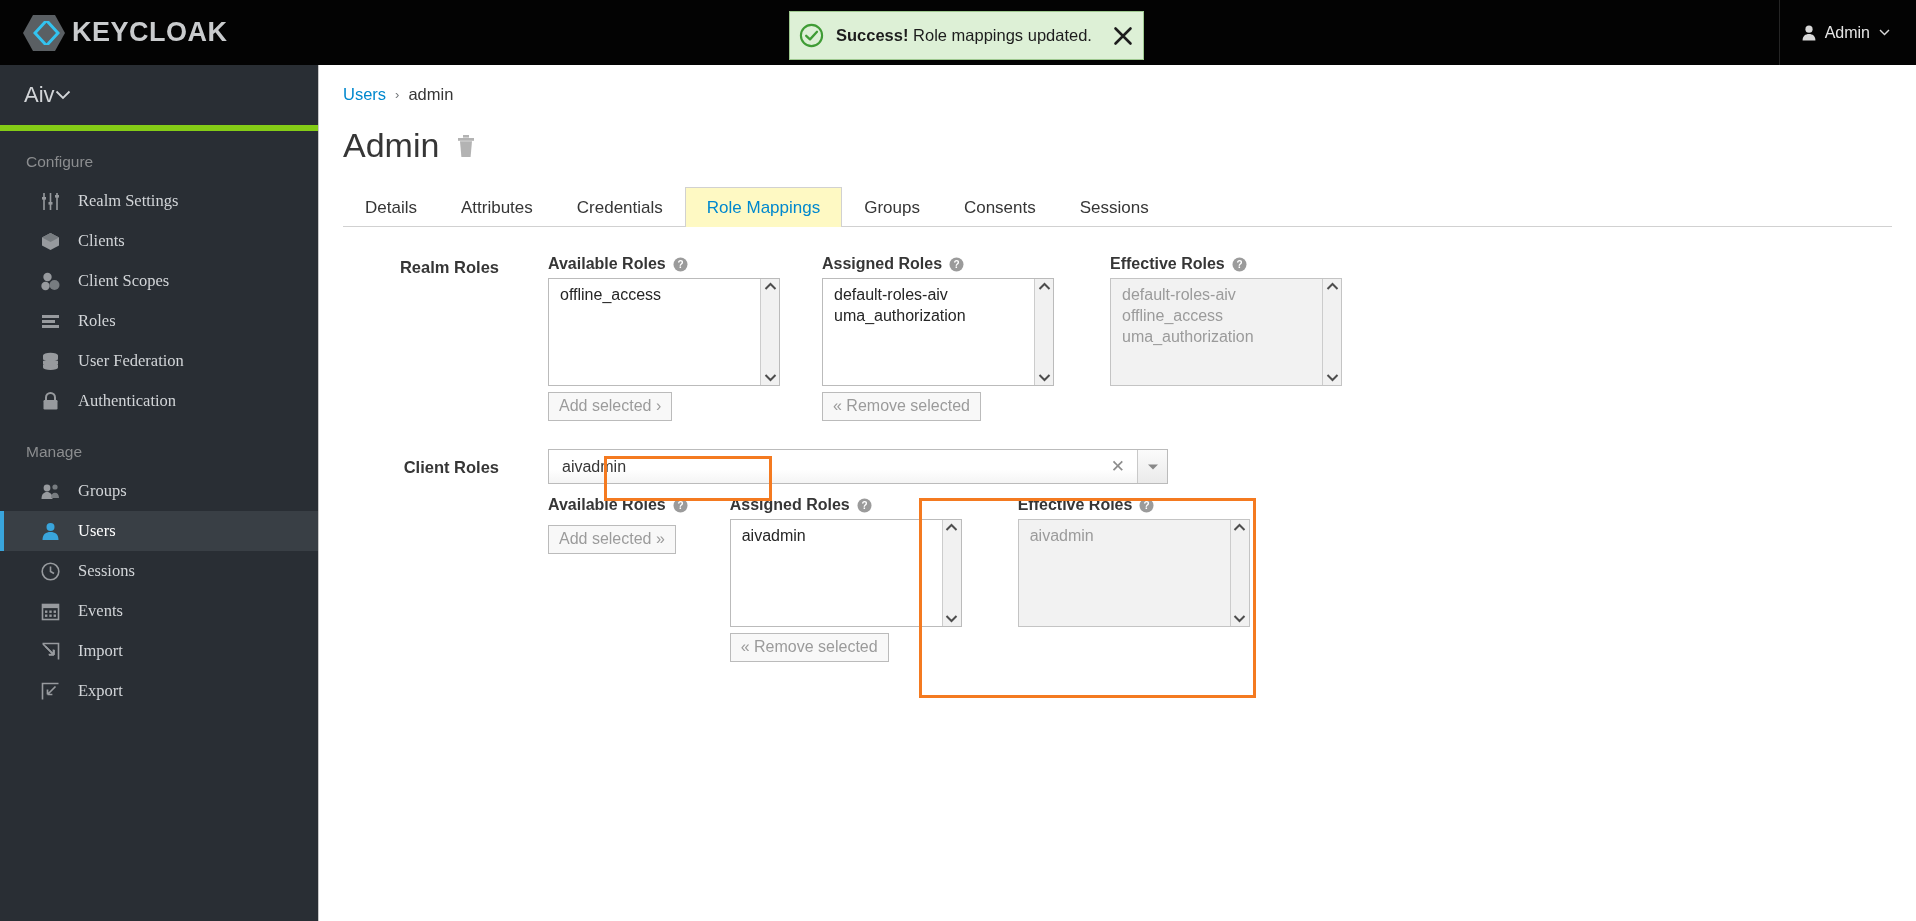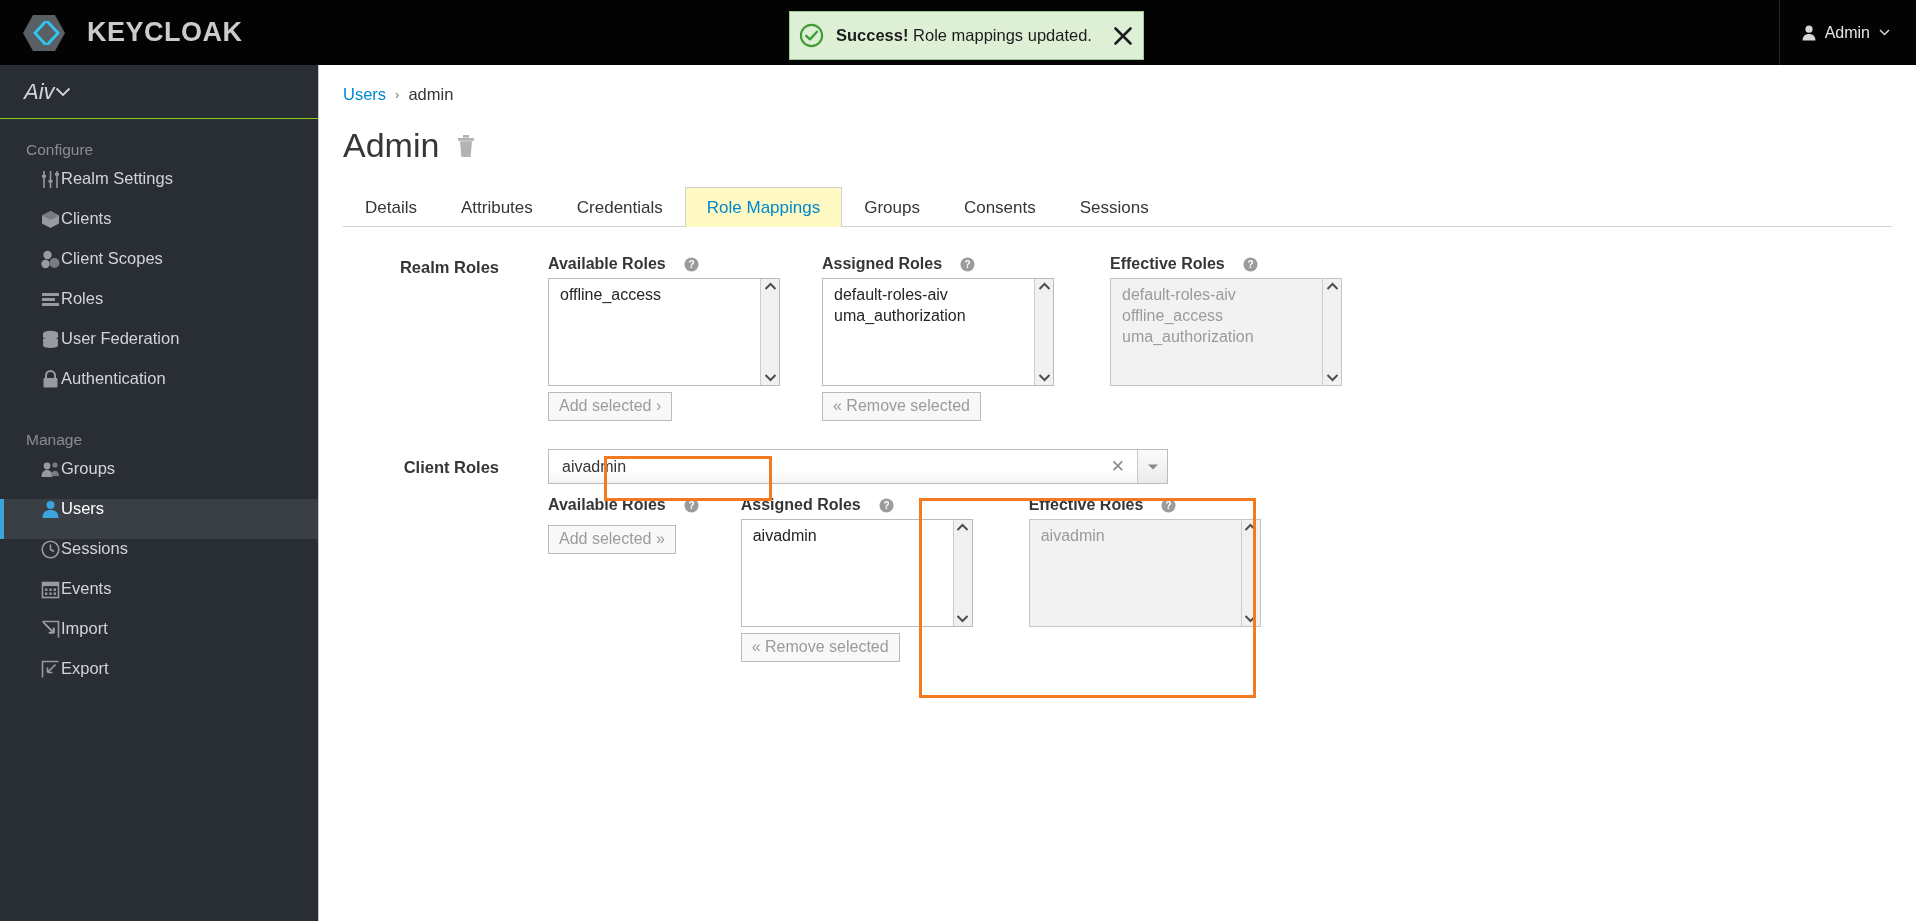--- a/index.html
+++ b/index.html
@@ -19,21 +19,21 @@
     background: #030303;
     display: flex; align-items: center;
   }
   .brand {
     display: flex; align-items: center;
     padding-left: 22px; gap: 6px;
   }
   .brand-mark { width: 44px; height: 40px; display: block; }
   .brand-text {
     font-size: 27px; font-weight: bold; letter-spacing: 0.5px;
-    color: #c9cbcd; font-family: "Liberation Sans", sans-serif; margin-left: 15px;
+    color: #c9cbcd; font-family: "Liberation Sans", sans-serif;
   }
   .masthead-right {
     margin-left: auto; display: flex; align-items: center;
     height: 65px; padding-right: 26px;
     border-left: 1px solid #252525; padding-left: 22px;
   }
   .user-chunk { display: flex; align-items: center; gap: 9px; cursor: pointer; }
   .user-icon { width: 14px; height: 16px; display: block; }
   .user-name { color: #e6e6e6; font-size: 16px; }
   .caret-down { width: 11px; height: 7px; display: block; }
@@ -60,38 +60,37 @@
   }
 
   
   .sidebar {
     position: absolute; top: 65px; left: 0;
     width: 319px; height: 856px;
     background: #292e34;
     border-right: 1px solid #c7c7c7;
   }
   .realm-selector {
-    height: 54px; display: flex; align-items: center;
+    height: 66px; display: flex; align-items: center;
     padding: 0 28px 0 24px;
-    border-bottom: 1px solid #84cc16;
+    border-bottom: 6px solid #84cc16;
     cursor: pointer;
-    font-style: italic;
   }
   .realm-name { color: #d2d5d8; font-size: 22px; }
   .realm-caret { margin-left: auto; width: 16px; height: 10px; display: block; }
 
   .nav-group-title {
     color: #8b8d8f; font-size: 15.5px;
     padding: 22px 16px 10px 26px;
   }
   .nav-item {
-    display: flex; 
-    height: 40px; padding-left: 40px; 
+    display: flex; align-items: center;
+    height: 40px; padding-left: 40px; gap: 17px;
     color: #d2d5d8; font-size: 16.5px;
-    cursor: pointer; position: relative;
+    cursor: pointer; position: relative; font-family: Liberation Serif, serif;
   }
   .nav-item .ico { width: 21px; height: 21px; flex: none; display: block; opacity: .78; }
   .nav-item.active {
     background: #393f45;
     border-left: 4px solid #39a5dc;
     padding-left: 36px;
     color: #fff;
   }
   .nav-item.active .ico { opacity: 1; }
 
@@ -137,21 +136,21 @@
   }
 
   
   .section { position: relative; padding-left: 24px; }
   .row-label {
     position: absolute; font-size: 16.5px; color: #363636;
     font-weight: bold; text-align: right; width: 180px;
   }
   .box-label {
     font-size: 16px; font-weight: bold; color: #363636;
-    display: flex; align-items: center; gap: 18px;
+    display: flex; align-items: center; gap: 7px;
     margin-bottom: 5px;
   }
   .help-icon { width: 15px; height: 15px; display: block; cursor: pointer; }
 
   .listbox {
     width: 232px; height: 108px;
     border: 1px solid #bbb;
     background: #fff;
     position: relative;
     overflow: hidden;

